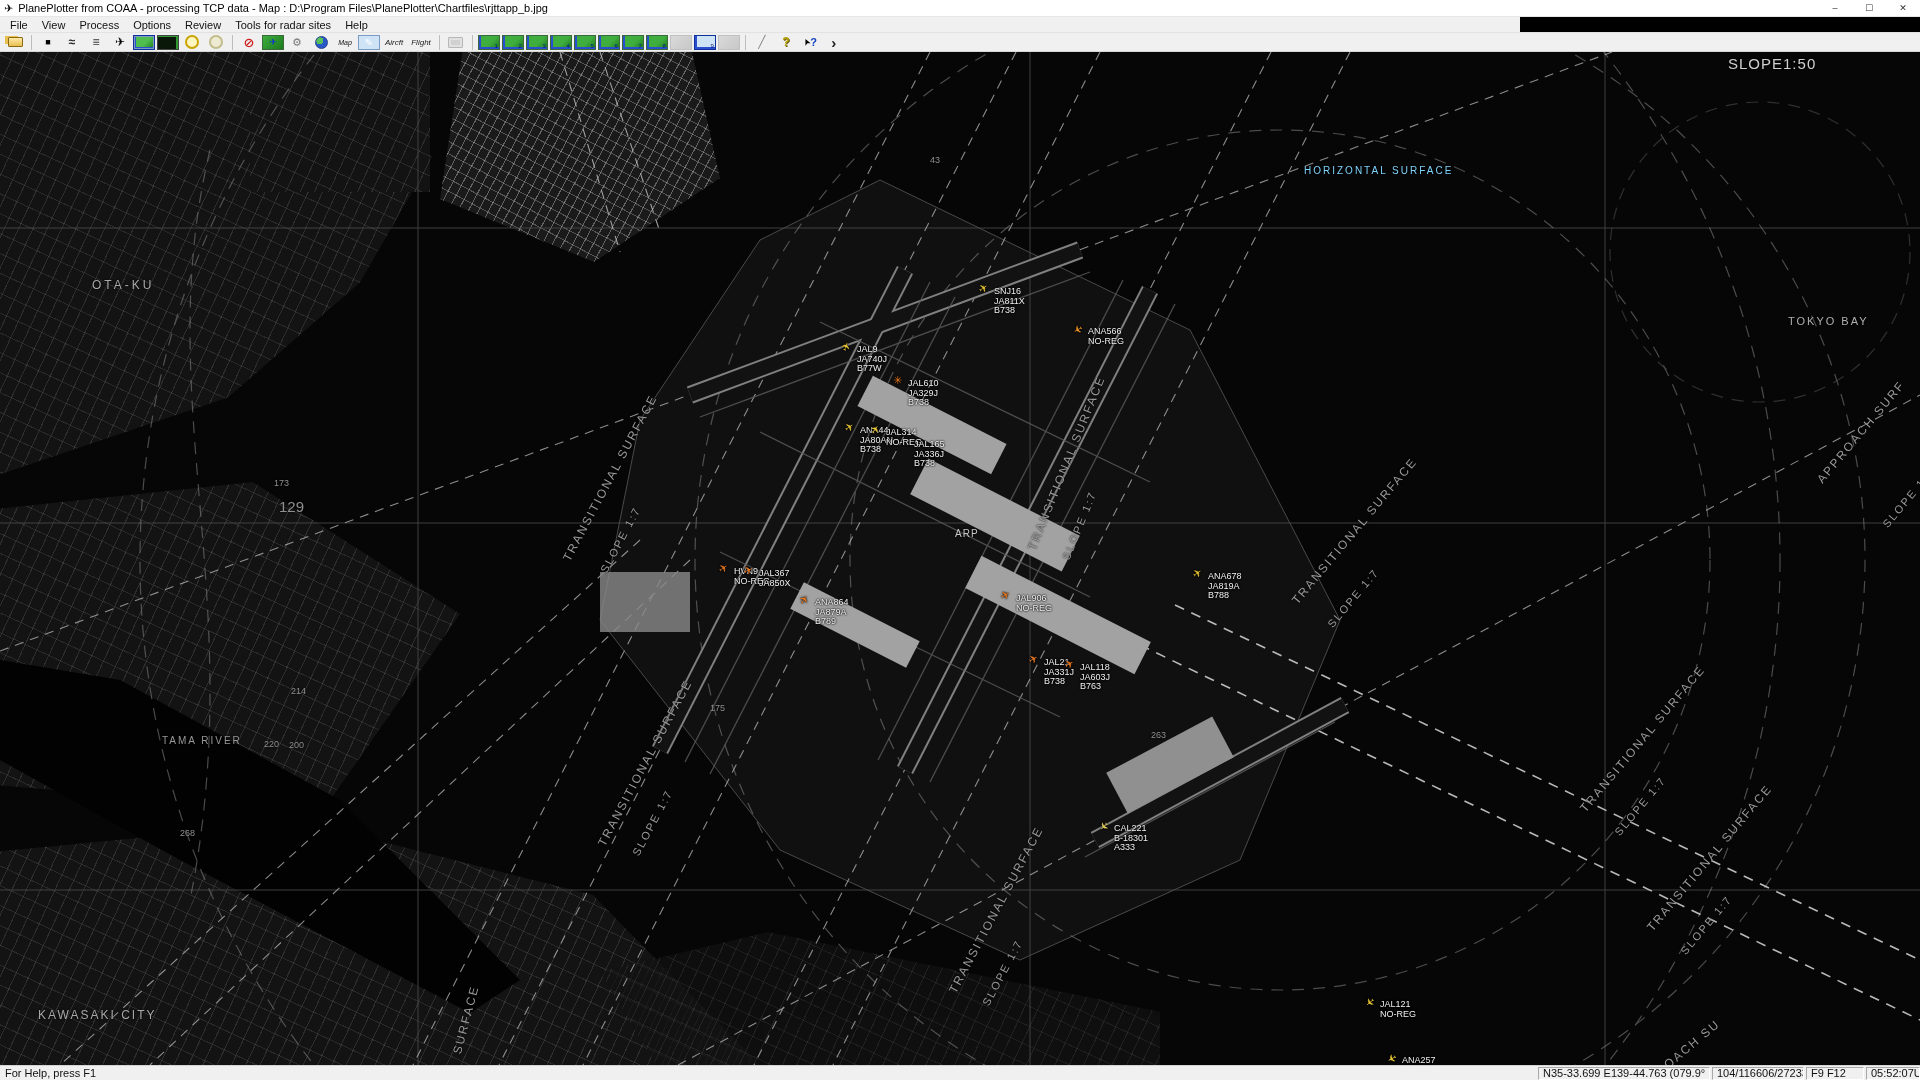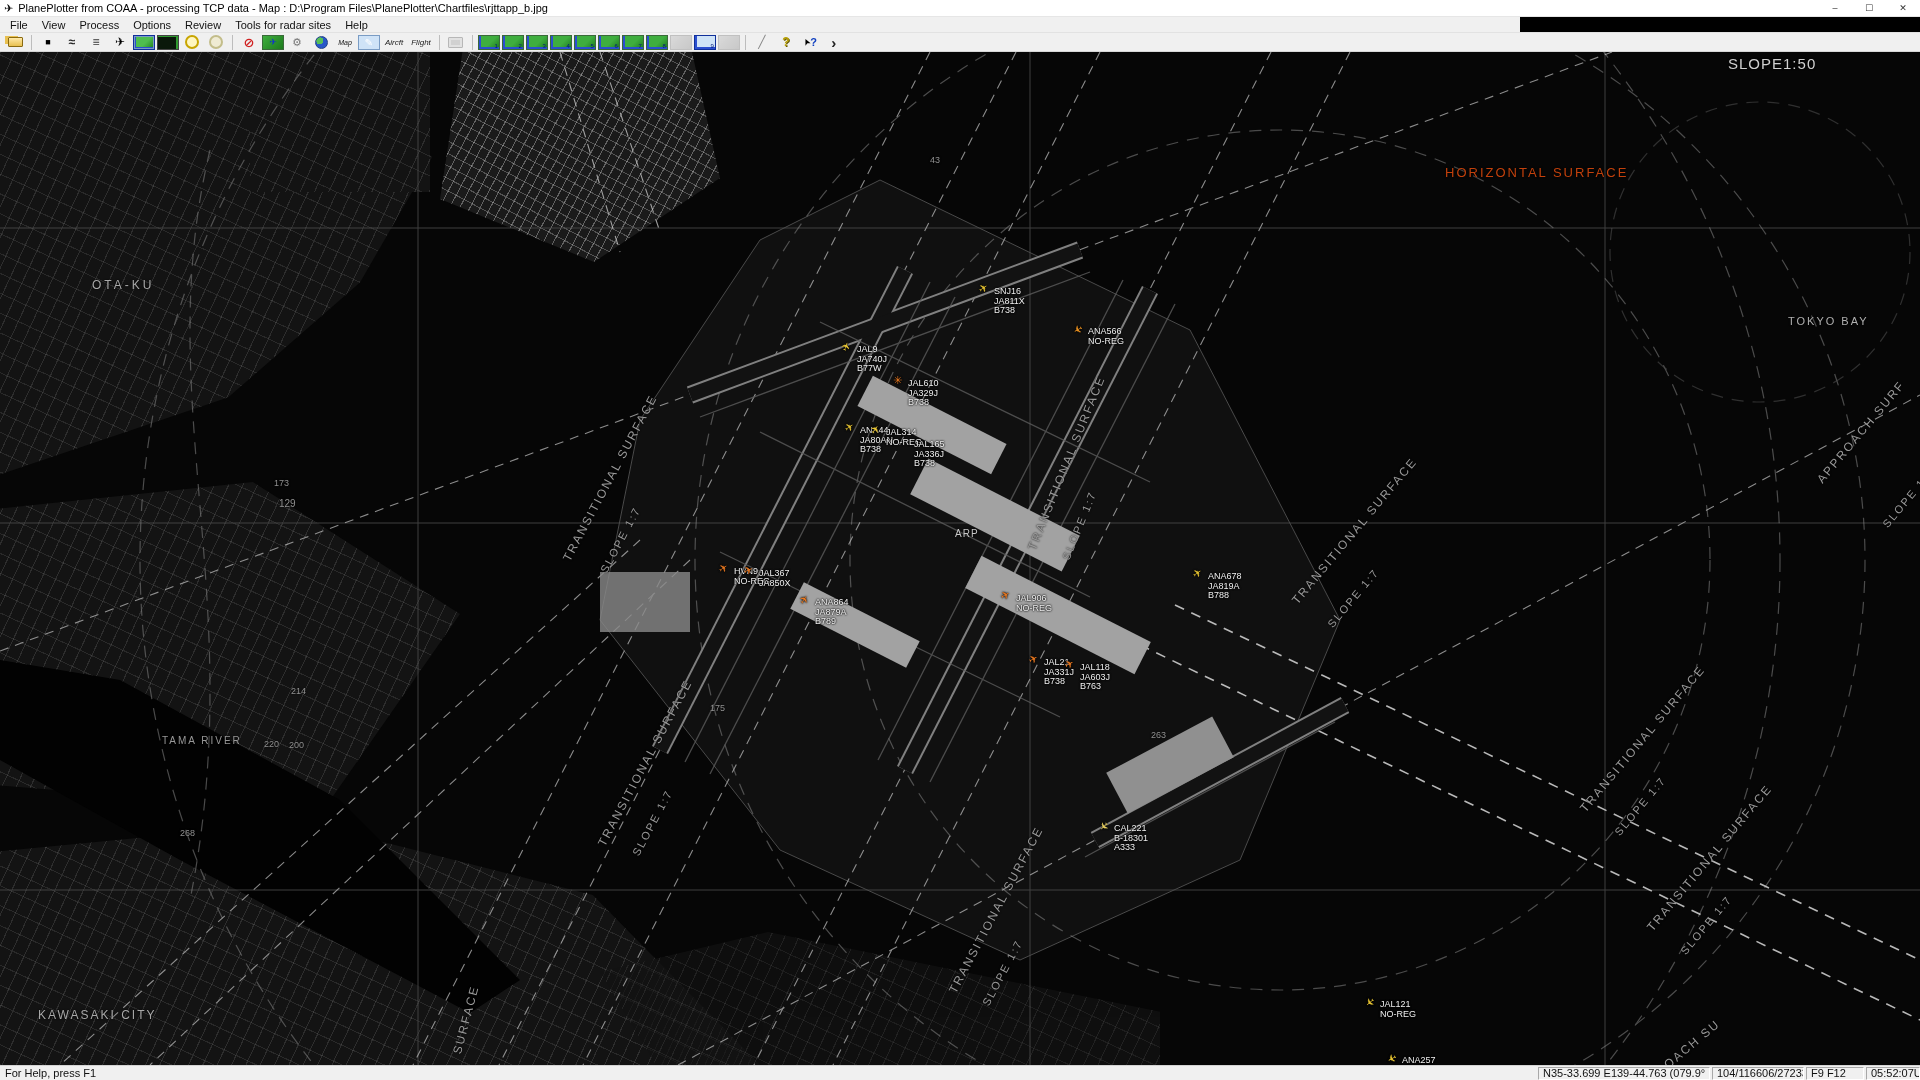--- a/index.html
+++ b/index.html
@@ -254,21 +254,21 @@
       <rect x="975" y="378" width="40" height="170" transform="rotate(-63 995 463)"></rect>
       <rect x="1040" y="468" width="36" height="190" transform="rotate(-63 1058 563)"></rect>
       <rect x="840" y="508" width="30" height="130" transform="rotate(-63 855 573)"></rect>
       <rect x="600" y="520" width="90" height="60" fill="#8a8a8a" opacity=".8"></rect>
       <rect x="1110" y="690" width="120" height="46" transform="rotate(-28 1170 713)" fill="#909090"></rect>
     </g>
   </svg>
 
   <div>
       <div class="mtext" style="left: 1728px; top: 3px; font-size: 15px; letter-spacing: 1px; color: rgb(208, 208, 208);">SLOPE1:50</div>
-      <div class="mtext" style="left: 1445px; top: 113px; font-size: 13px; letter-spacing: 2px; color: #c2410c;">HORIZONTAL SURFACE</div>
+      <div class="mtext" style="left: 1304px; top: 113px; font-size: 10px; letter-spacing: 2px; color: #7dd3fc;">HORIZONTAL SURFACE</div>
       <div class="mtext" style="left: 1788px; top: 263px; font-size: 11px; letter-spacing: 2px; color: rgb(176, 176, 176);">TOKYO BAY</div>
       <div class="mtext" style="left: 92px; top: 226px; font-size: 12px; letter-spacing: 3px; color: rgb(168, 168, 168);">OTA-KU</div>
       <div class="mtext" style="left: 162px; top: 683px; font-size: 10px; letter-spacing: 2px; color: rgb(152, 152, 152);">TAMA RIVER</div>
       <div class="mtext" style="left: 38px; top: 956px; font-size: 12px; letter-spacing: 2px; color: rgb(168, 168, 168);">KAWASAKI CITY</div>
       <div class="mtext" style="left: 955px; top: 476px; font-size: 10px; letter-spacing: 1px; color: rgb(200, 200, 200);">ARP</div>
       <div class="mtext" style="left: 560px; top: 505px; font-size: 12px; letter-spacing: 2px; color: rgb(154, 154, 154); transform: rotate(-62deg);">TRANSITIONAL SURFACE</div>
       <div class="mtext" style="left: 598px; top: 517px; font-size: 11px; letter-spacing: 2px; color: rgb(154, 154, 154); transform: rotate(-62deg);">SLOPE 1:7</div>
       <div class="mtext" style="left: 595px; top: 790px; font-size: 12px; letter-spacing: 2px; color: rgb(154, 154, 154); transform: rotate(-62deg);">TRANSITIONAL SURFACE</div>
       <div class="mtext" style="left: 630px; top: 800px; font-size: 11px; letter-spacing: 2px; color: rgb(154, 154, 154); transform: rotate(-62deg);">SLOPE 1:7</div>
       <div class="mtext" style="left: 1025px; top: 495px; font-size: 12px; letter-spacing: 2px; color: rgb(154, 154, 154); transform: rotate(-68deg);">TRANSITIONAL SURFACE</div>
@@ -280,21 +280,21 @@
       <div class="mtext" style="left: 1644px; top: 873px; font-size: 12px; letter-spacing: 2px; color: rgb(154, 154, 154); transform: rotate(-50deg);">TRANSITIONAL SURFACE</div>
       <div class="mtext" style="left: 1678px; top: 897px; font-size: 11px; letter-spacing: 2px; color: rgb(154, 154, 154); transform: rotate(-50deg);">SLOPE 1:7</div>
       <div class="mtext" style="left: 946px; top: 937px; font-size: 12px; letter-spacing: 2px; color: rgb(154, 154, 154); transform: rotate(-62deg);">TRANSITIONAL SURFACE</div>
       <div class="mtext" style="left: 980px; top: 950px; font-size: 11px; letter-spacing: 2px; color: rgb(154, 154, 154); transform: rotate(-62deg);">SLOPE 1:7</div>
       <div class="mtext" style="left: 1814px; top: 425px; font-size: 12px; letter-spacing: 2px; color: rgb(154, 154, 154); transform: rotate(-50deg);">APPROACH SURF</div>
       <div class="mtext" style="left: 1880px; top: 470px; font-size: 11px; letter-spacing: 2px; color: rgb(154, 154, 154); transform: rotate(-50deg);">SLOPE 1:</div>
       <div class="mtext" style="left: 1630px; top: 1035px; font-size: 12px; letter-spacing: 2px; color: rgb(154, 154, 154); transform: rotate(-40deg);">APPROACH SU</div>
       <div class="mtext" style="left: 450px; top: 1000px; font-size: 12px; letter-spacing: 2px; color: rgb(154, 154, 154); transform: rotate(-75deg);">SURFACE</div>
       <div class="mtext" style="left: 930px; top: 103px; font-size: 9px; color: rgb(144, 144, 144);">43</div>
       <div class="mtext" style="left: 274px; top: 426px; font-size: 9px; color: rgb(144, 144, 144);">173</div>
-      <div class="mtext" style="left: 279px; top: 446px; font-size: 10px; color: rgb(144, 144, 144);">129</div>
+      <div class="mtext" style="left: 279px; top: 446px; font-size: 15px; color: rgb(144, 144, 144);">129</div>
       <div class="mtext" style="left: 291px; top: 634px; font-size: 9px; color: rgb(144, 144, 144);">214</div>
       <div class="mtext" style="left: 264px; top: 687px; font-size: 9px; color: rgb(144, 144, 144); text-align: right;">220</div>
       <div class="mtext" style="left: 289px; top: 688px; font-size: 9px; color: rgb(144, 144, 144);">200</div>
       <div class="mtext" style="left: 180px; top: 776px; font-size: 9px; color: rgb(144, 144, 144);">268</div>
       <div class="mtext" style="left: 710px; top: 651px; font-size: 9px; color: rgb(144, 144, 144);">175</div>
       <div class="mtext" style="left: 1151px; top: 678px; font-size: 9px; color: rgb(144, 144, 144);">263</div>
     </div>
 
   <div>
       <div class="ac" style="left: 982px; top: 235px;">

